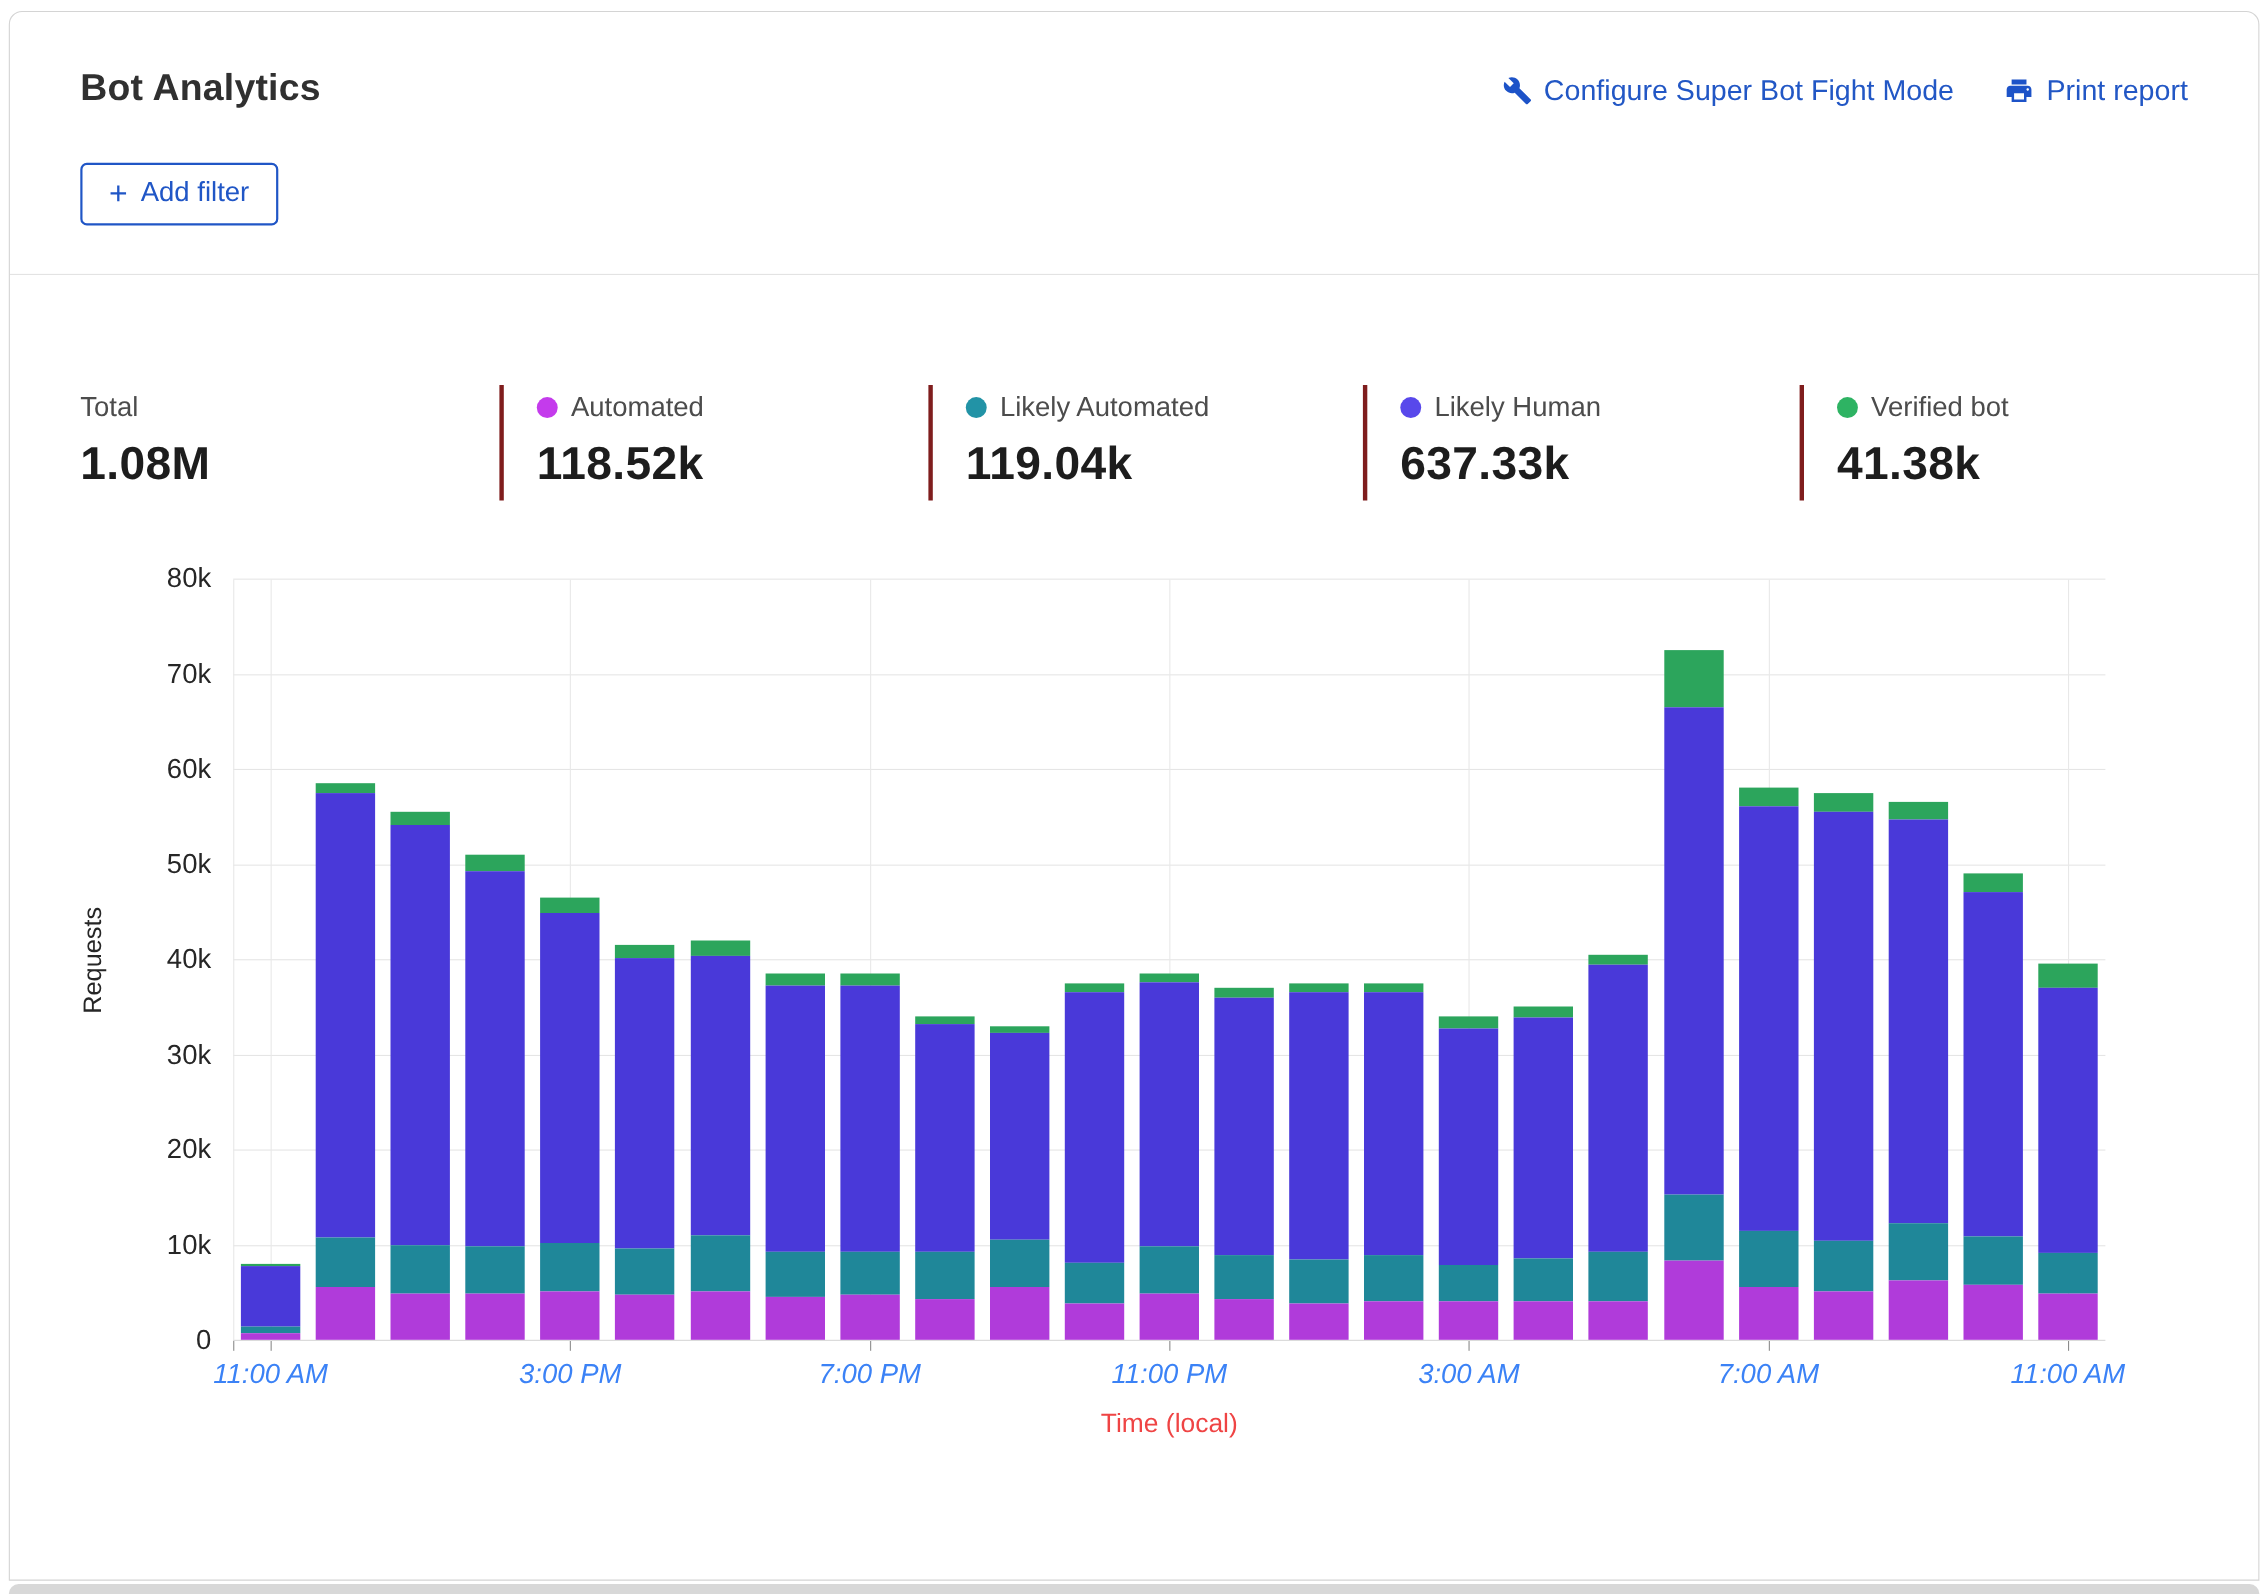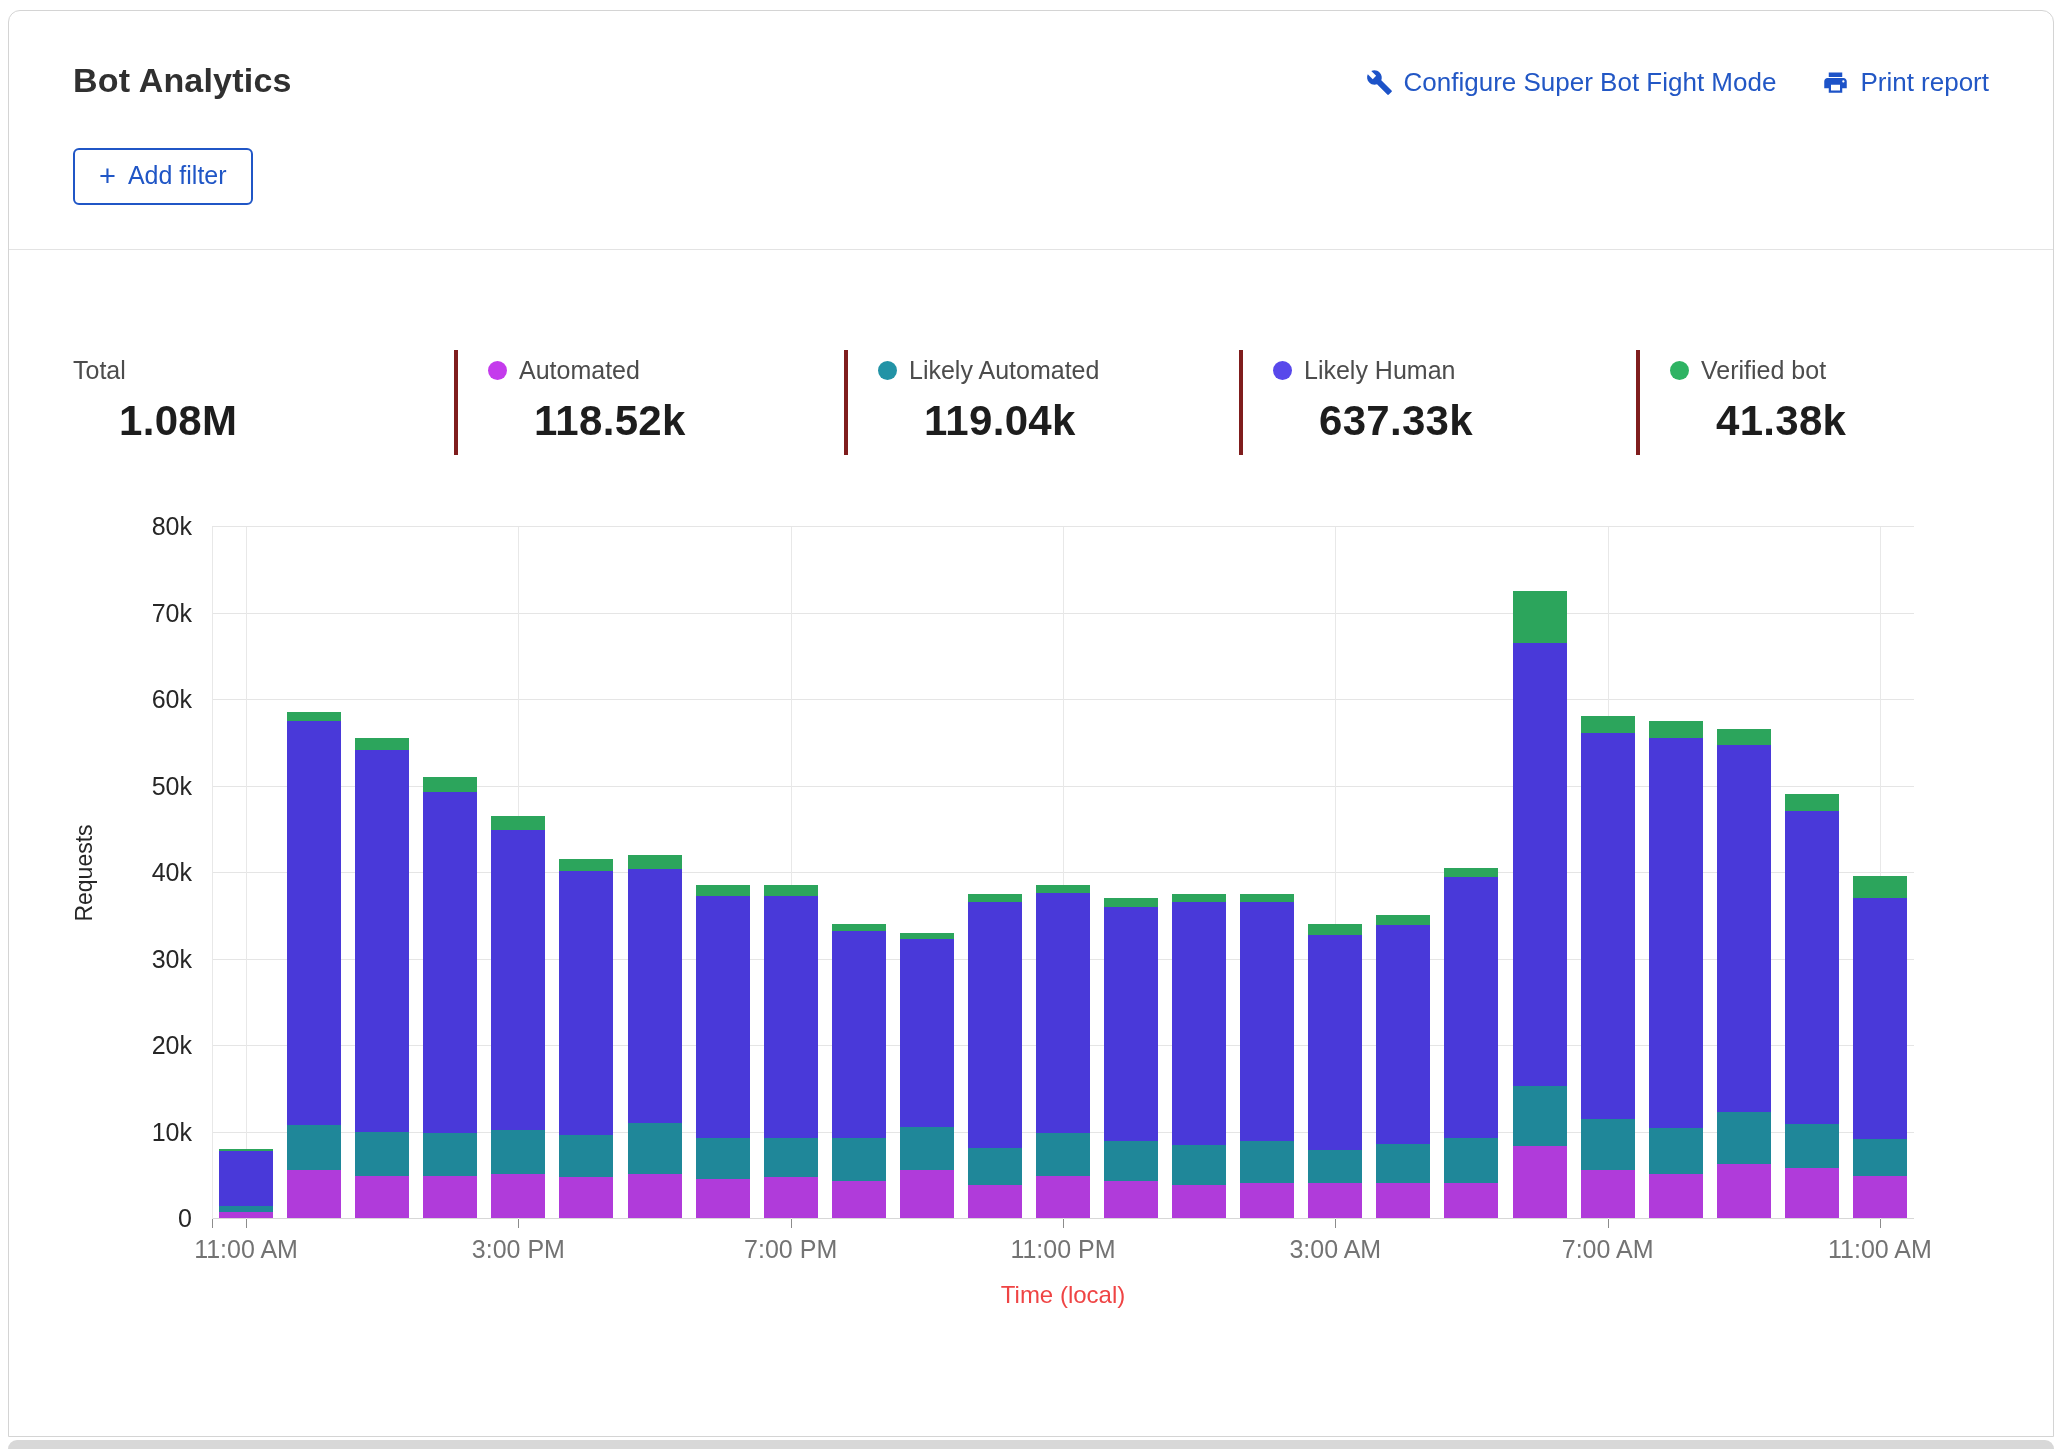--- a/index.html
+++ b/index.html
@@ -25,31 +25,31 @@
   
   .main{padding:62px 64px 0;}
   .sec-head{display:flex;align-items:center;gap:14px;}
   .sec-title{font-size:29px;font-weight:700;color:#2b2b2b;}
   .stats{margin-top:38px;display:grid;grid-template-columns:381px 390px 395px 397px 1fr;}
   .stat{padding:6px 0 10px 30px;border-left:4px solid #7f1d1d;}
   .stat:first-child{padding-left:0;border-left:none;}
   .stat-top{display:flex;align-items:center;gap:12px;}
   .dot{width:19px;height:19px;border-radius:50%;flex:0 0 auto;}
   .stat-label{font-size:25px;color:#4c4c4c;}
-  .stat-value{margin-top:12px;font-size:42px;font-weight:700;color:#1d1d1d;letter-spacing:.3px;margin-left:46px;}
+  .stat-value{margin-top:12px;font-size:42px;font-weight:700;color:#1d1d1d;letter-spacing:.3px;}
 
   
   .chart{position:relative;margin:72px 0 0 139px;width:1702px;height:692px;}
   .hgrid{position:absolute;left:0;right:0;height:1px;background:#e5e5e5;}
   .hgrid.axis{background:#d7d7d7;}
   .vgrid{position:absolute;top:0;bottom:0;width:1px;background:#e8e8e8;}
   .ytick{position:absolute;right:calc(100% + 20px);font-size:25px;color:#262626;white-space:nowrap;}
   .ylab{position:absolute;left:-128px;top:50%;transform:translate(-50%,-50%) rotate(-90deg);font-size:23px;color:#262626;white-space:nowrap;}
   .xtickmark{position:absolute;top:100%;width:1px;height:9px;background:#8c8c8c;}
-  .xtick{position:absolute;top:calc(100% + 16px);transform:translateX(-50%);font-size:25px;color:#737373;white-space:nowrap;}
+  .xtick{position:absolute;top:calc(100% + 16px);transform:translateX(-50%);font-size:25px;color:#3b82f6;white-space:nowrap;font-style:italic;}
   .xlab{position:absolute;top:calc(100% + 62px);left:50%;transform:translateX(-50%);font-size:24px;color:#ef4444;}
   .bar{position:absolute;bottom:1px;width:54px;display:flex;flex-direction:column-reverse;}
   .seg{width:100%;}
 </style>
 </head>
 <body>
 
 <div class="card">
 
   <div class="hdr">

